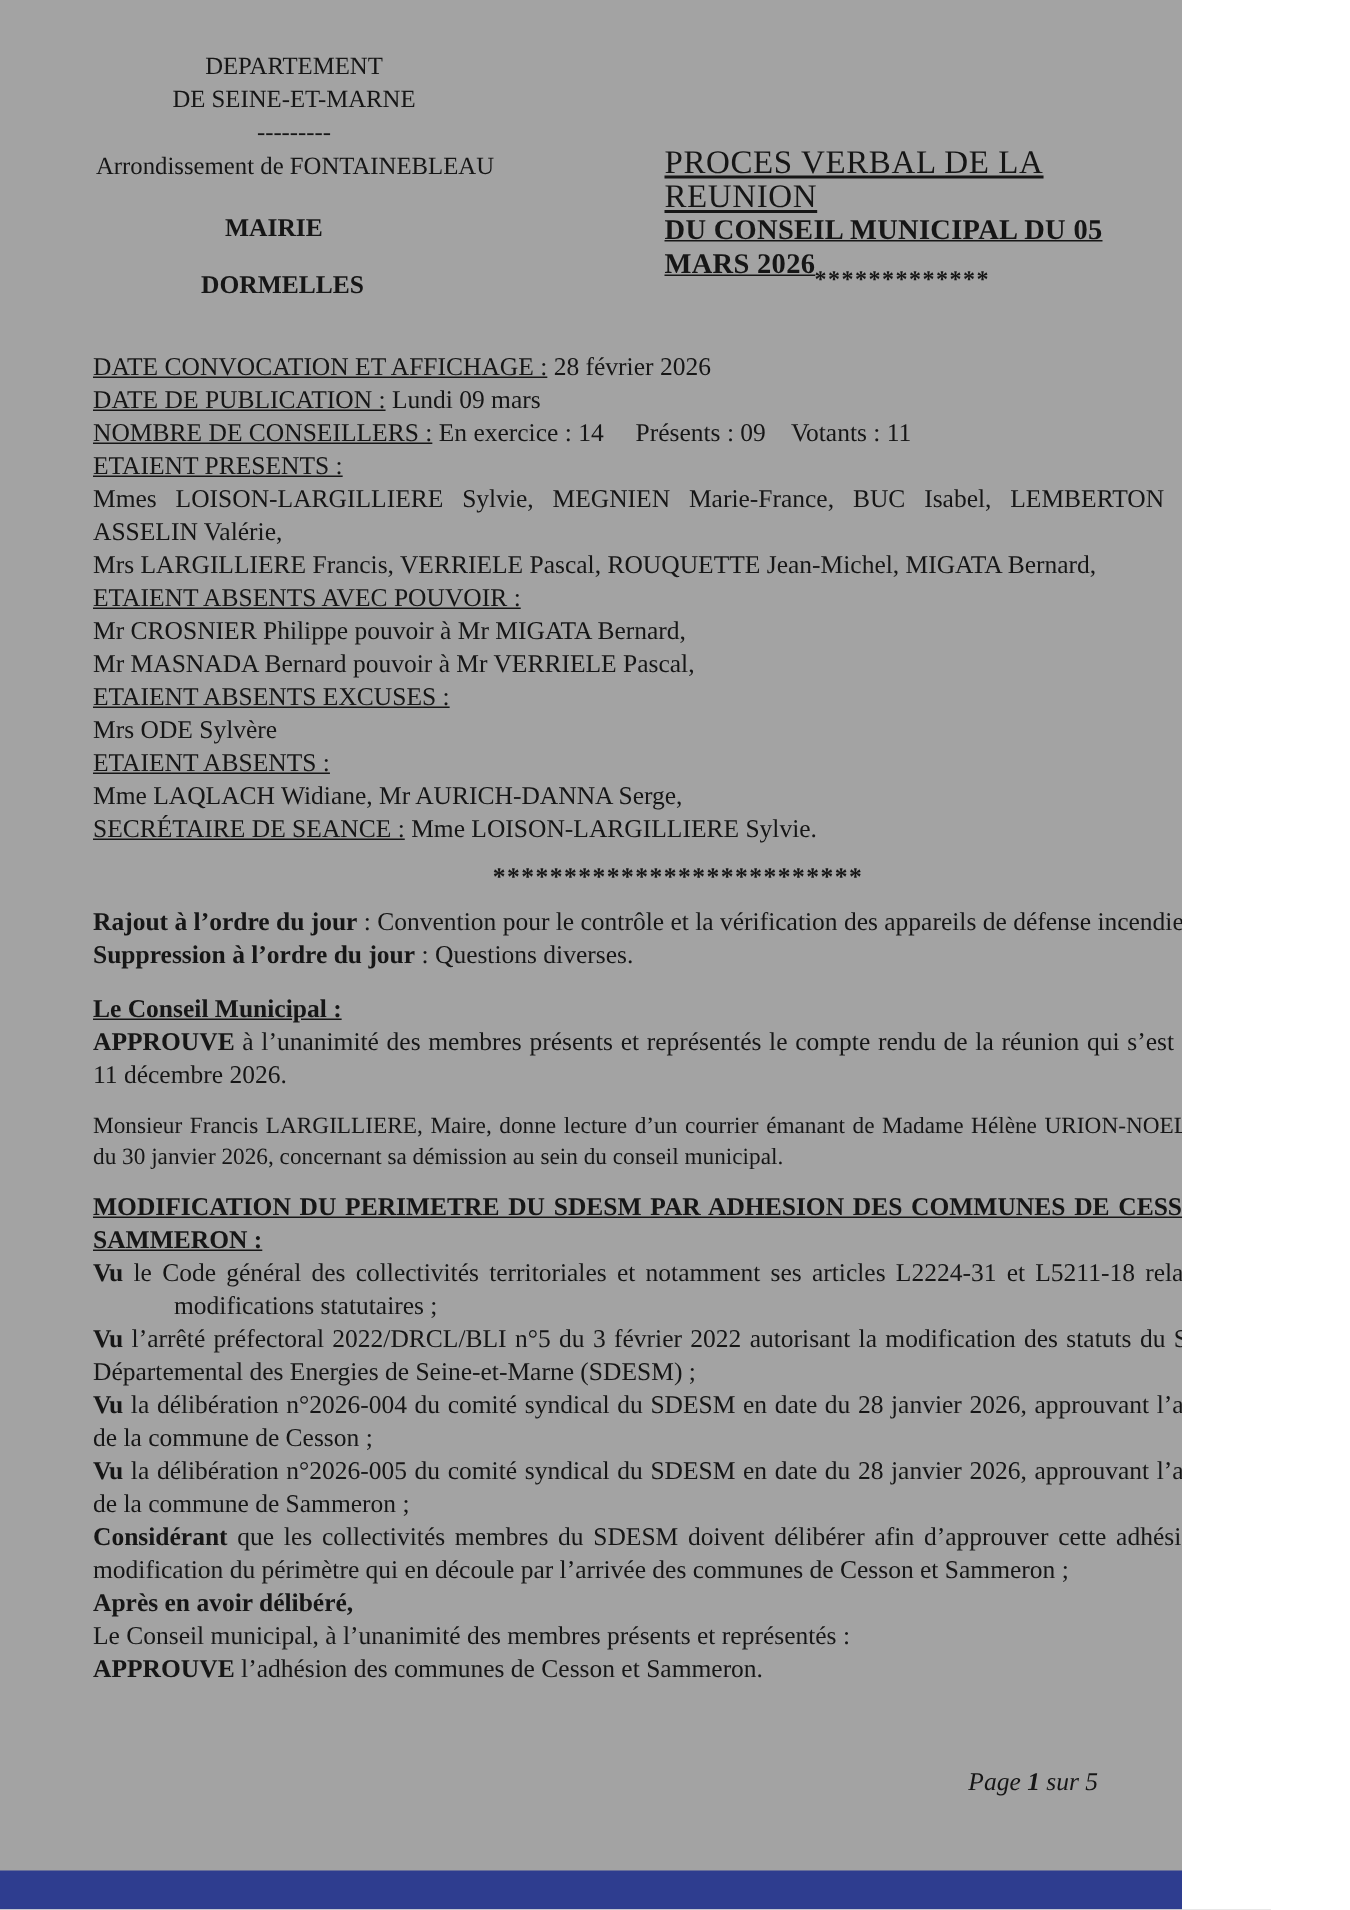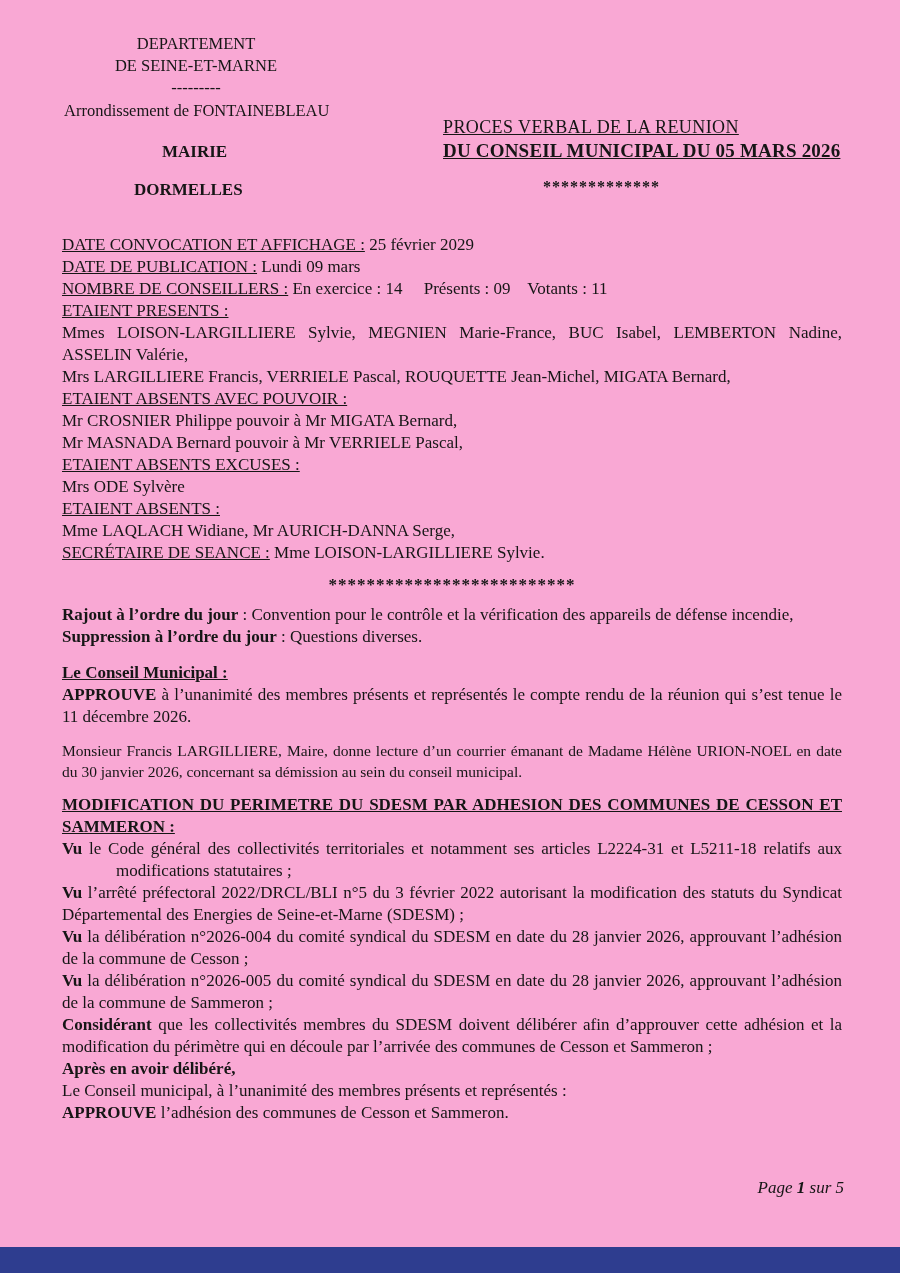--- a/index.html
+++ b/index.html
@@ -1,39 +1,39 @@
 <!DOCTYPE html>
 <html><head>
 <meta charset="utf-8">
 <style>
   * { margin: 0; padding: 0; box-sizing: border-box; }
   html, body { background: #ffffff; }
   body { font-family: "Liberation Serif", serif; }
 
   .page {
     position: relative;
-    width: 900px;
+    width: 788px;
     height: 1273px;
-    background: #f9a8d4;
+    background: #a3a3a3;
     color: #161616;
     overflow: hidden;
   }
 
   .b { font-weight: bold; }
   .u { text-decoration: underline; }
   .pre { white-space: pre-wrap; }
 
   
   .doc-header { position: absolute; left: 0; top: 0; width: 100%; height: 220px; font-size: 16.5px; }
   .dept-block { position: absolute; left: 110px; top: 33px; width: 172px; text-align: center; line-height: 22px; }
   .arrond     { position: absolute; left: 64px;  top: 101px; }
-  .mairie     { position: absolute; left: 150px; top: 142px; font-weight: bold; font-size: 17px; margin-left: 12px; }
+  .mairie     { position: absolute; left: 150px; top: 142px; font-weight: bold; font-size: 17px; }
   .commune    { position: absolute; left: 134px; top: 180px; font-weight: bold; font-size: 17px; }
   .title-block{ position: absolute; left: 443px; top: 96px;  line-height: 23px; }
-  .t1 { font-size: 18px; letter-spacing: 0.4px; margin-top: 20px; }
+  .t1 { font-size: 22px; letter-spacing: 0.4px; }
   .t2 { font-size: 19px; font-weight: bold; letter-spacing: 0.2px; }
   .hstars { position: absolute; left: 543px; top: 178px; font-weight: bold; letter-spacing: 1px; font-size: 16px; }
 
   
   .doc-body {
     position: absolute;
     left: 62px;
     top: 234px;
     width: 780px;
     font-size: 17px;
@@ -74,21 +74,21 @@
 
     <div class="title-block">
       <div class="t1 u">PROCES VERBAL DE LA REUNION</div>
       <div class="t2 u">DU CONSEIL MUNICIPAL DU 05 MARS 2026</div>
     </div>
     <div class="hstars">*************</div>
   </header>
 
   <main class="doc-body">
 
-    <p><span class="u">DATE CONVOCATION ET AFFICHAGE :</span><span> 25 février 2029</span></p>
+    <p><span class="u">DATE CONVOCATION ET AFFICHAGE :</span><span> 28 février 2026</span></p>
 
     <p><span class="u">DATE DE PUBLICATION :</span><span> Lundi 09 mars</span></p>
 
 
     <p><span class="u">NOMBRE DE CONSEILLERS :</span><span class="pre"> En exercice : 14     Présents : 09    Votants : 11</span></p>
 
     <p><span class="u">ETAIENT PRESENTS :</span></p>
 
     <p>Mmes LOISON-LARGILLIERE Sylvie, MEGNIEN Marie-France, BUC Isabel, LEMBERTON Nadine, ASSELIN Valérie,</p>
     <p>Mrs LARGILLIERE Francis, VERRIELE Pascal, ROUQUETTE Jean-Michel, MIGATA Bernard,</p>

